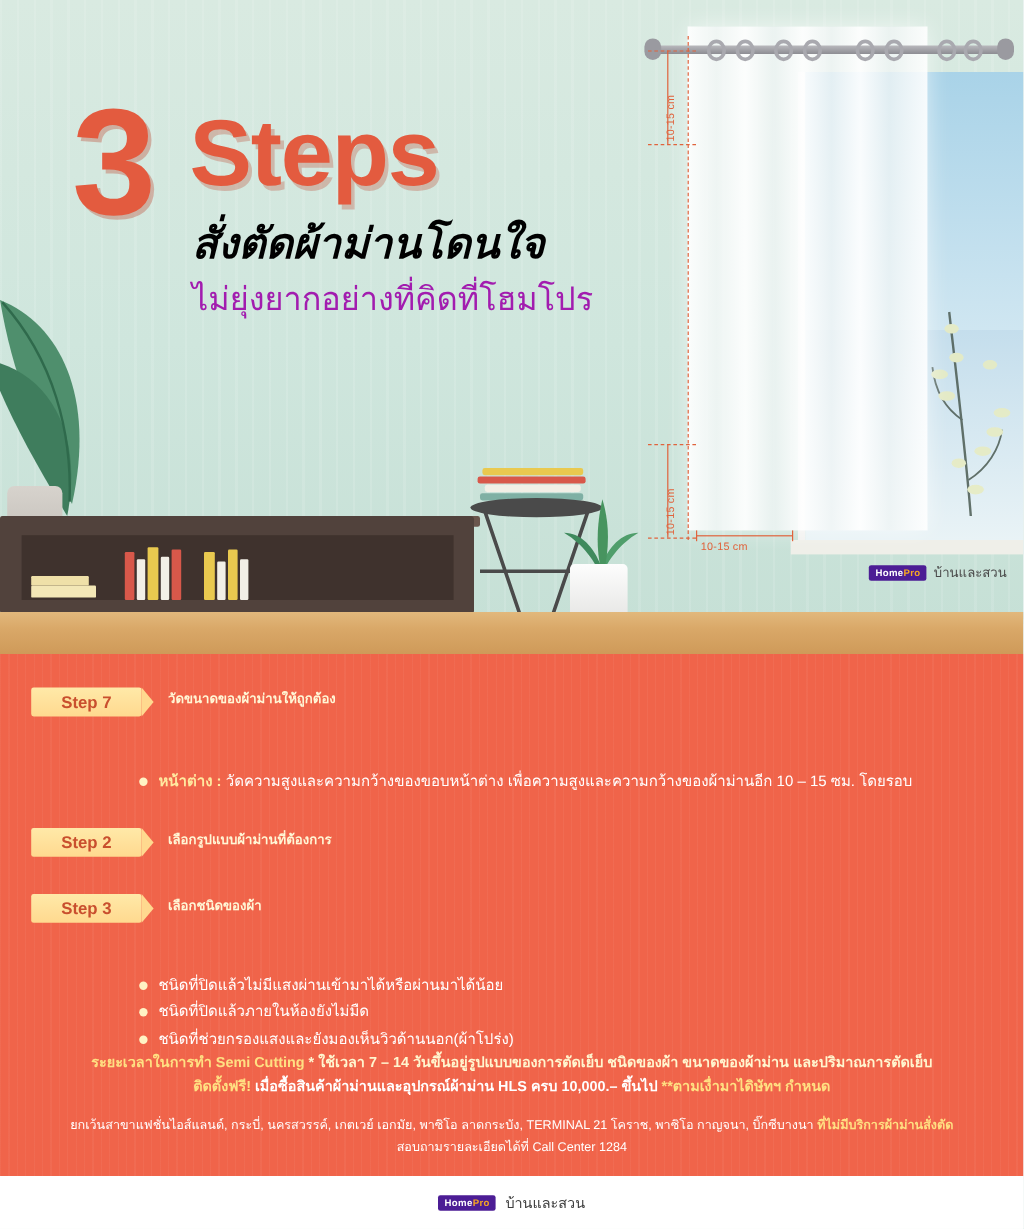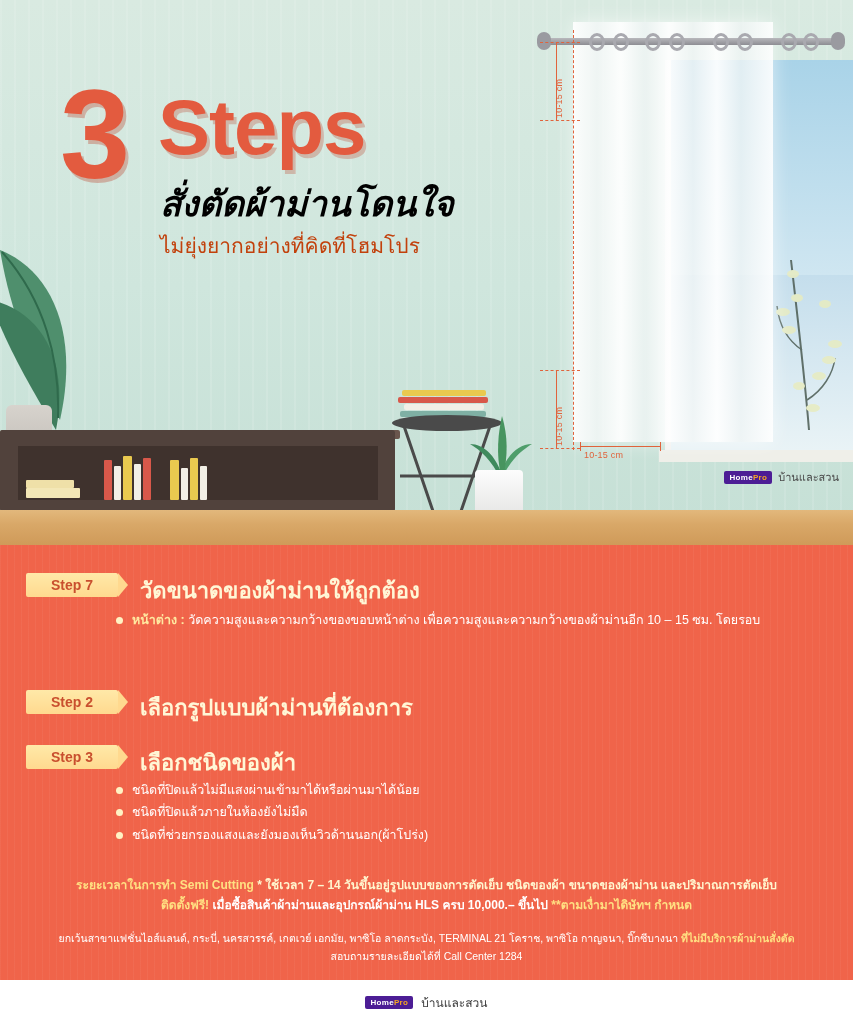--- a/index.html
+++ b/index.html
@@ -170,21 +170,21 @@
     line-height: 1; letter-spacing: -1px;
     text-shadow: 3px 4px 0 rgba(190,70,45,.30);
   }
   .thai-line1 {
     position: absolute; left: 100px; top: 110px;
     font-size: 35px; font-weight: bold; color: #000000;
     font-style: italic; line-height: 1.25;
   }
   .thai-line2 {
     position: absolute; left: 100px; top: 160px;
-    font-size: 21px; color: #c2410c; line-height: 1.3;
+    font-size: 27px; color: #a21caf; line-height: 1.3;
   }
 
   .hero-credit {
     position: absolute; right: 14px; top: 468px;
     display: flex; align-items: center; gap: 6px;
   }
   .hp-logo {
     background: #4c1d95; color: #fff; font-size: 8px; font-weight: bold;
     padding: 2px 5px; border-radius: 2px; letter-spacing: .3px;
   }
@@ -212,23 +212,23 @@
   }
   .step-badge:after {
     content: "";
     position: absolute; right: -10px; top: 0;
     border-left: 10px solid #ffd98f;
     border-top: 12px solid transparent;
     border-bottom: 12px solid transparent;
   }
   .step-title {
     position: absolute; left: 140px;
-    font-size: 22px; font-weight: bold; color: #fff7d6;
-  }
-  .bullets { position: absolute; left: 116px; width: 700px; }
+    font-size: 11px; font-weight: bold; color: #fff7d6;
+  }
+  .bullets { position: absolute; left: 116px; width: 700px; margin-top: 31px; }
   .bullet {
     position: relative;
     padding-left: 16px;
     font-size: 12.5px;
     line-height: 1.55;
     color: #ffffff;
     margin-bottom: 3px;
   }
   .bullet:before {
     content: "";

